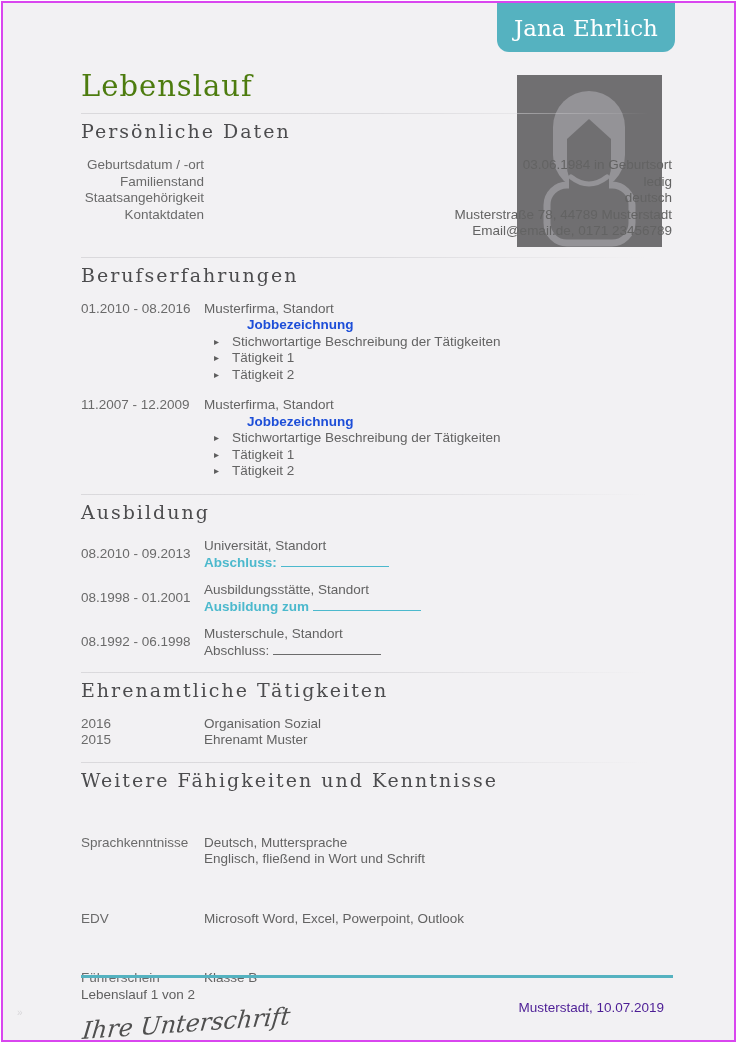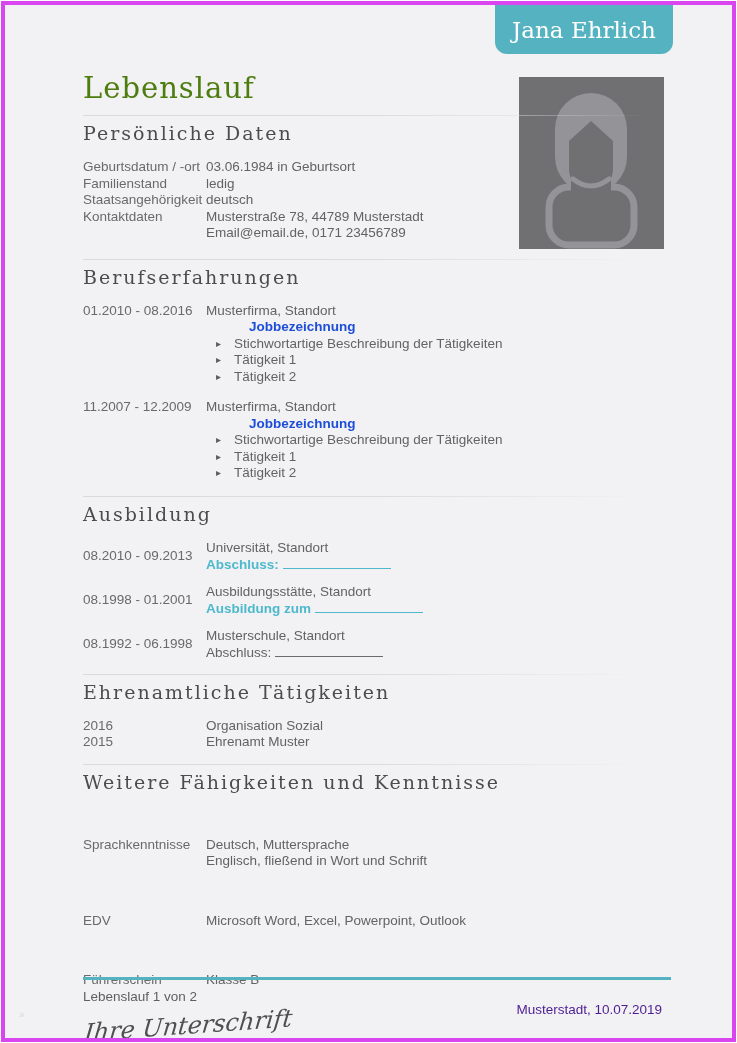--- a/index.html
+++ b/index.html
@@ -2,21 +2,21 @@
 <html><head>
 <meta charset="utf-8">
 <style>
   html,body { margin:0; padding:0; }
   body {
     width:737px; height:1043px; position:relative; background:#ffffff;
     font-family:"Liberation Sans", sans-serif;
   }
   .page {
     position:absolute; inset:1px; box-sizing:border-box;
-    background:#f2f1f3; border:4px solid #d946ef; overflow:hidden;
+    background:#f2f1f3; border:2px solid #d946ef; overflow:hidden;
   }
   .badge {
     position:absolute; top:0; right:59px; width:178px; height:49px;
     background:#55b2c0; border-radius:0 0 12px 12px;
     display:flex; align-items:center; justify-content:center;
     font-family:"DejaVu Serif", serif; color:#ffffff; font-size:23px;
   }
   .photo { position:absolute; left:514px; top:72px; width:145px; height:172px; }
   .content { position:absolute; left:78px; top:66px; right:62px; }
 
@@ -32,21 +32,21 @@
     margin:0; font-family:"DejaVu Serif", serif; font-weight:normal;
     font-size:19px; color:#4c4c4e; letter-spacing:2px; line-height:24px;
   }
   .sec { margin-bottom:0; }
   .sec-body { margin-top:14px; }
 
   .row { display:flex; font-size:13.5px; line-height:16.5px; color:#636363; }
   .col-label { width:123px; flex:none; color:#6a6a6a; }
   .col-value { flex:1; }
 
-  .personal-block { margin-bottom:17px; }
+  .personal-block { margin-bottom:17px;text-align:right; }
 
   .entry { display:flex; font-size:13.5px; line-height:16.5px; color:#636363; margin-bottom:14px; }
   .entry .period { width:123px; flex:none; color:#6a6a6a; }
   .role { color:#1d4ed8; font-weight:bold;margin-left:43px; }
   .bullets { margin-top:0; }
   .bullet { display:flex; padding-left:10px; }
   .bullet .tri { width:18px; flex:none; font-size:10px; color:#5d5d5d; line-height:16.5px; }
   .exp-block { margin-bottom:2px; }
 
   .edu-entry { margin-bottom:10px;align-items:center; }

